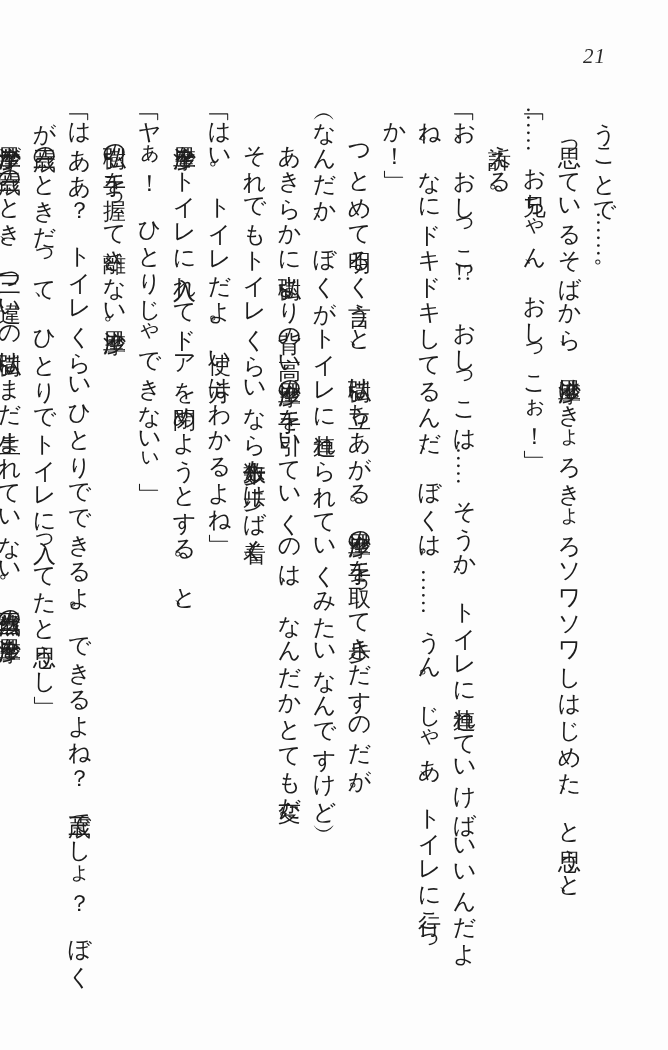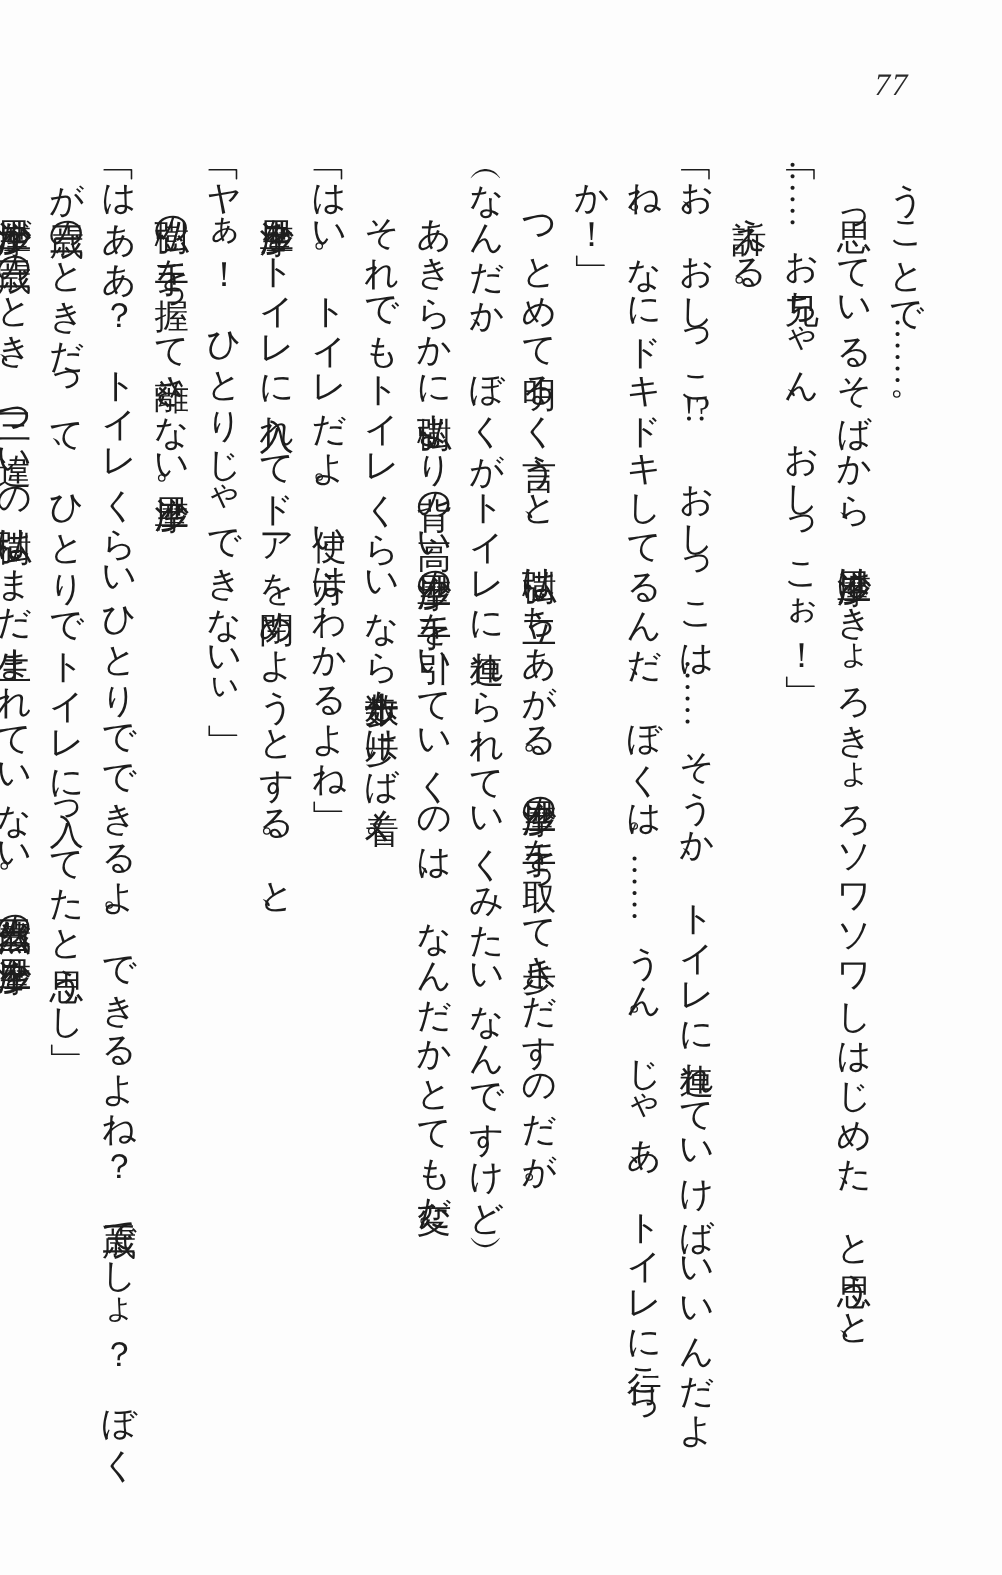--- a/index.html
+++ b/index.html
@@ -45,21 +45,21 @@
   }
   .tcy {
     text-combine-upright: all;
     -webkit-text-combine: horizontal;
   }
 </style>
 </head>
 <body>
 
 <div class="page">
-  <div class="page-number">77</div>
+  <div class="page-number">21</div>
   <div class="text-block" style="color: rgb(29, 29, 29);">
       <div class="para">うことで……。</div>
       <div class="para indent">思っているそばから、摩里沙はきょろきょろソワソワしはじめた、と思うと、</div>
       <div class="para">「……お兄ちゃん、おしっこぉ！」</div>
       <div class="para indent">訴える。</div>
       <div class="para">「お、おしっこ<span class="tcy">!?</span>　おしっこは……そうか、トイレに連れていけばいいんだよね。なにドキドキしてるんだ、ぼくは。……うん。じゃあ、トイレに行こっか！」</div>
       <div class="para indent">つとめて明るく言うと、弘樹は立ちあがる。摩里沙の手を取って歩きだすのだが。</div>
       <div class="para">（なんだか、ぼくがトイレに連れられていくみたいなんですけど）</div>
       <div class="para indent">あきらかに弘樹より背の高い摩里沙の手を引いていくのは、なんだかとても変だ。</div>
       <div class="para indent">それでもトイレくらいなら十数歩も歩けば着く。</div>

